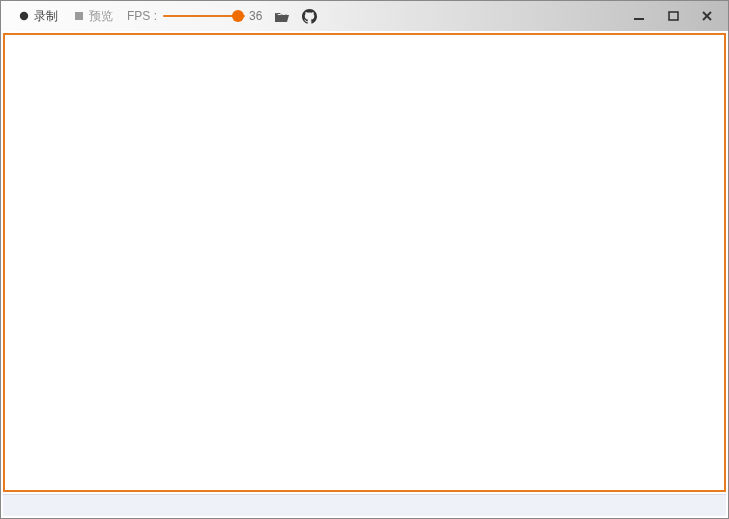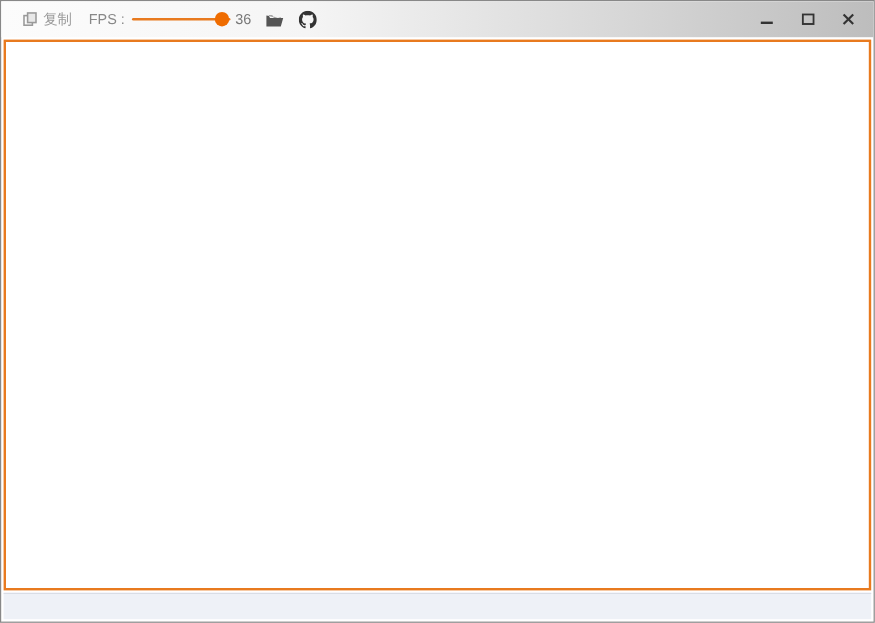--- a/index.html
+++ b/index.html
@@ -80,31 +80,38 @@
     background: #eef1f7;
     border-top: 1px solid #d9dde5;
     margin: 2px;
   }
 </style>
 </head>
 <body>
 
 <div class="titlebar">
 
-
+  <div class="tb-item">
+    <span class="icon">
+      <svg width="10" height="10" viewBox="0 0 10 10">
+          <circle cx="5" cy="5" r="4.2" fill="#333"></circle>
+        </svg>
+    </span>
+    <span>录制</span>
+  </div>
 
   <div class="tb-item disabled">
     <span class="icon">
-      <svg width="12" height="12" viewBox="0 0 12 12">
-        <rect x="1" y="3" width="7" height="8" fill="none" stroke="#9a9a9a" stroke-width="1.3"></rect>
-        <rect x="4" y="0.8" width="7" height="8" fill="#e8e8e8" stroke="#9a9a9a" stroke-width="1.3"></rect>
-      </svg>
+      <svg width="10" height="10" viewBox="0 0 10 10">
+          <rect x="1" y="1" width="8" height="8" fill="#9a9a9a"></rect>
+        </svg>
     </span>
-    <span>复制</span>
+    <span>预览</span>
   </div>
+
 
   <span class="fps-label">FPS :</span>
 
   <div class="slider-wrap">
     <div class="slider-track"></div>
     <div class="slider-thumb" style="left:92%"></div>
   </div>
 
   <span class="fps-value">36</span>
 

